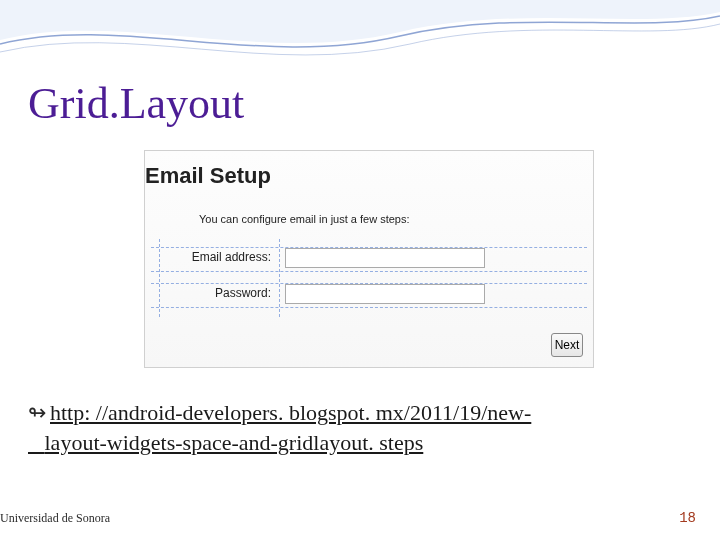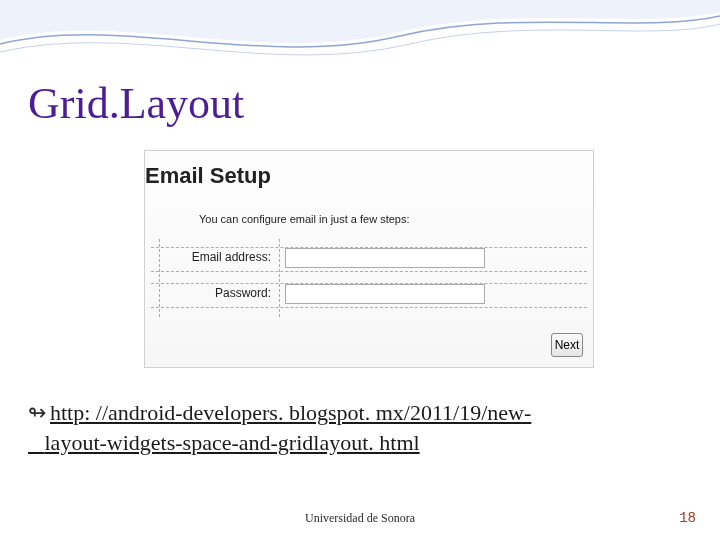--- a/index.html
+++ b/index.html
@@ -127,21 +127,20 @@
     vertical-align: top;
   }
   .link-block a {
     color: #1a1a1a;
     text-decoration: underline;
   }
   .footer-center {
     position: absolute;
     bottom: 14px;
     width: 100%;
-    text-align: center;
     font-size: 12px;
     color: #2a2a2a;
     font-family: Georgia, serif;
   }
   .footer-pagenum {
     position: absolute;
     bottom: 14px;
     right: 24px;
     font-size: 14px;
     color: #a33a1f;
@@ -177,17 +176,17 @@
     <div class="fig-hline top"></div>
     <div class="fig-hline bot"></div>
     <div class="fig-label">Password:</div>
     <input class="fig-input" type="password" value="" style="">
   </div>
 
   <button class="fig-next">Next</button>
 </div>
 
 <div class="link-block">
-  <span class="bullet">↬</span><a href="#"><span>http: //android-developers. blogspot. mx/2011/19/new-</span><br>&nbsp;&nbsp;&nbsp;<span>layout-widgets-space-and-gridlayout. html</span></a>
+  <span class="bullet">↬</span><a href="#"><span>http: //android-developers. blogspot. mx/2011/19/new-</span><br>&nbsp;&nbsp;&nbsp;<span>layout-widgets-space-and-gridlayout. steps</span></a>
 </div>
 
 <div class="footer-center">Universidad de Sonora</div>
 <div class="footer-pagenum">18</div>
 
 </body></html>

